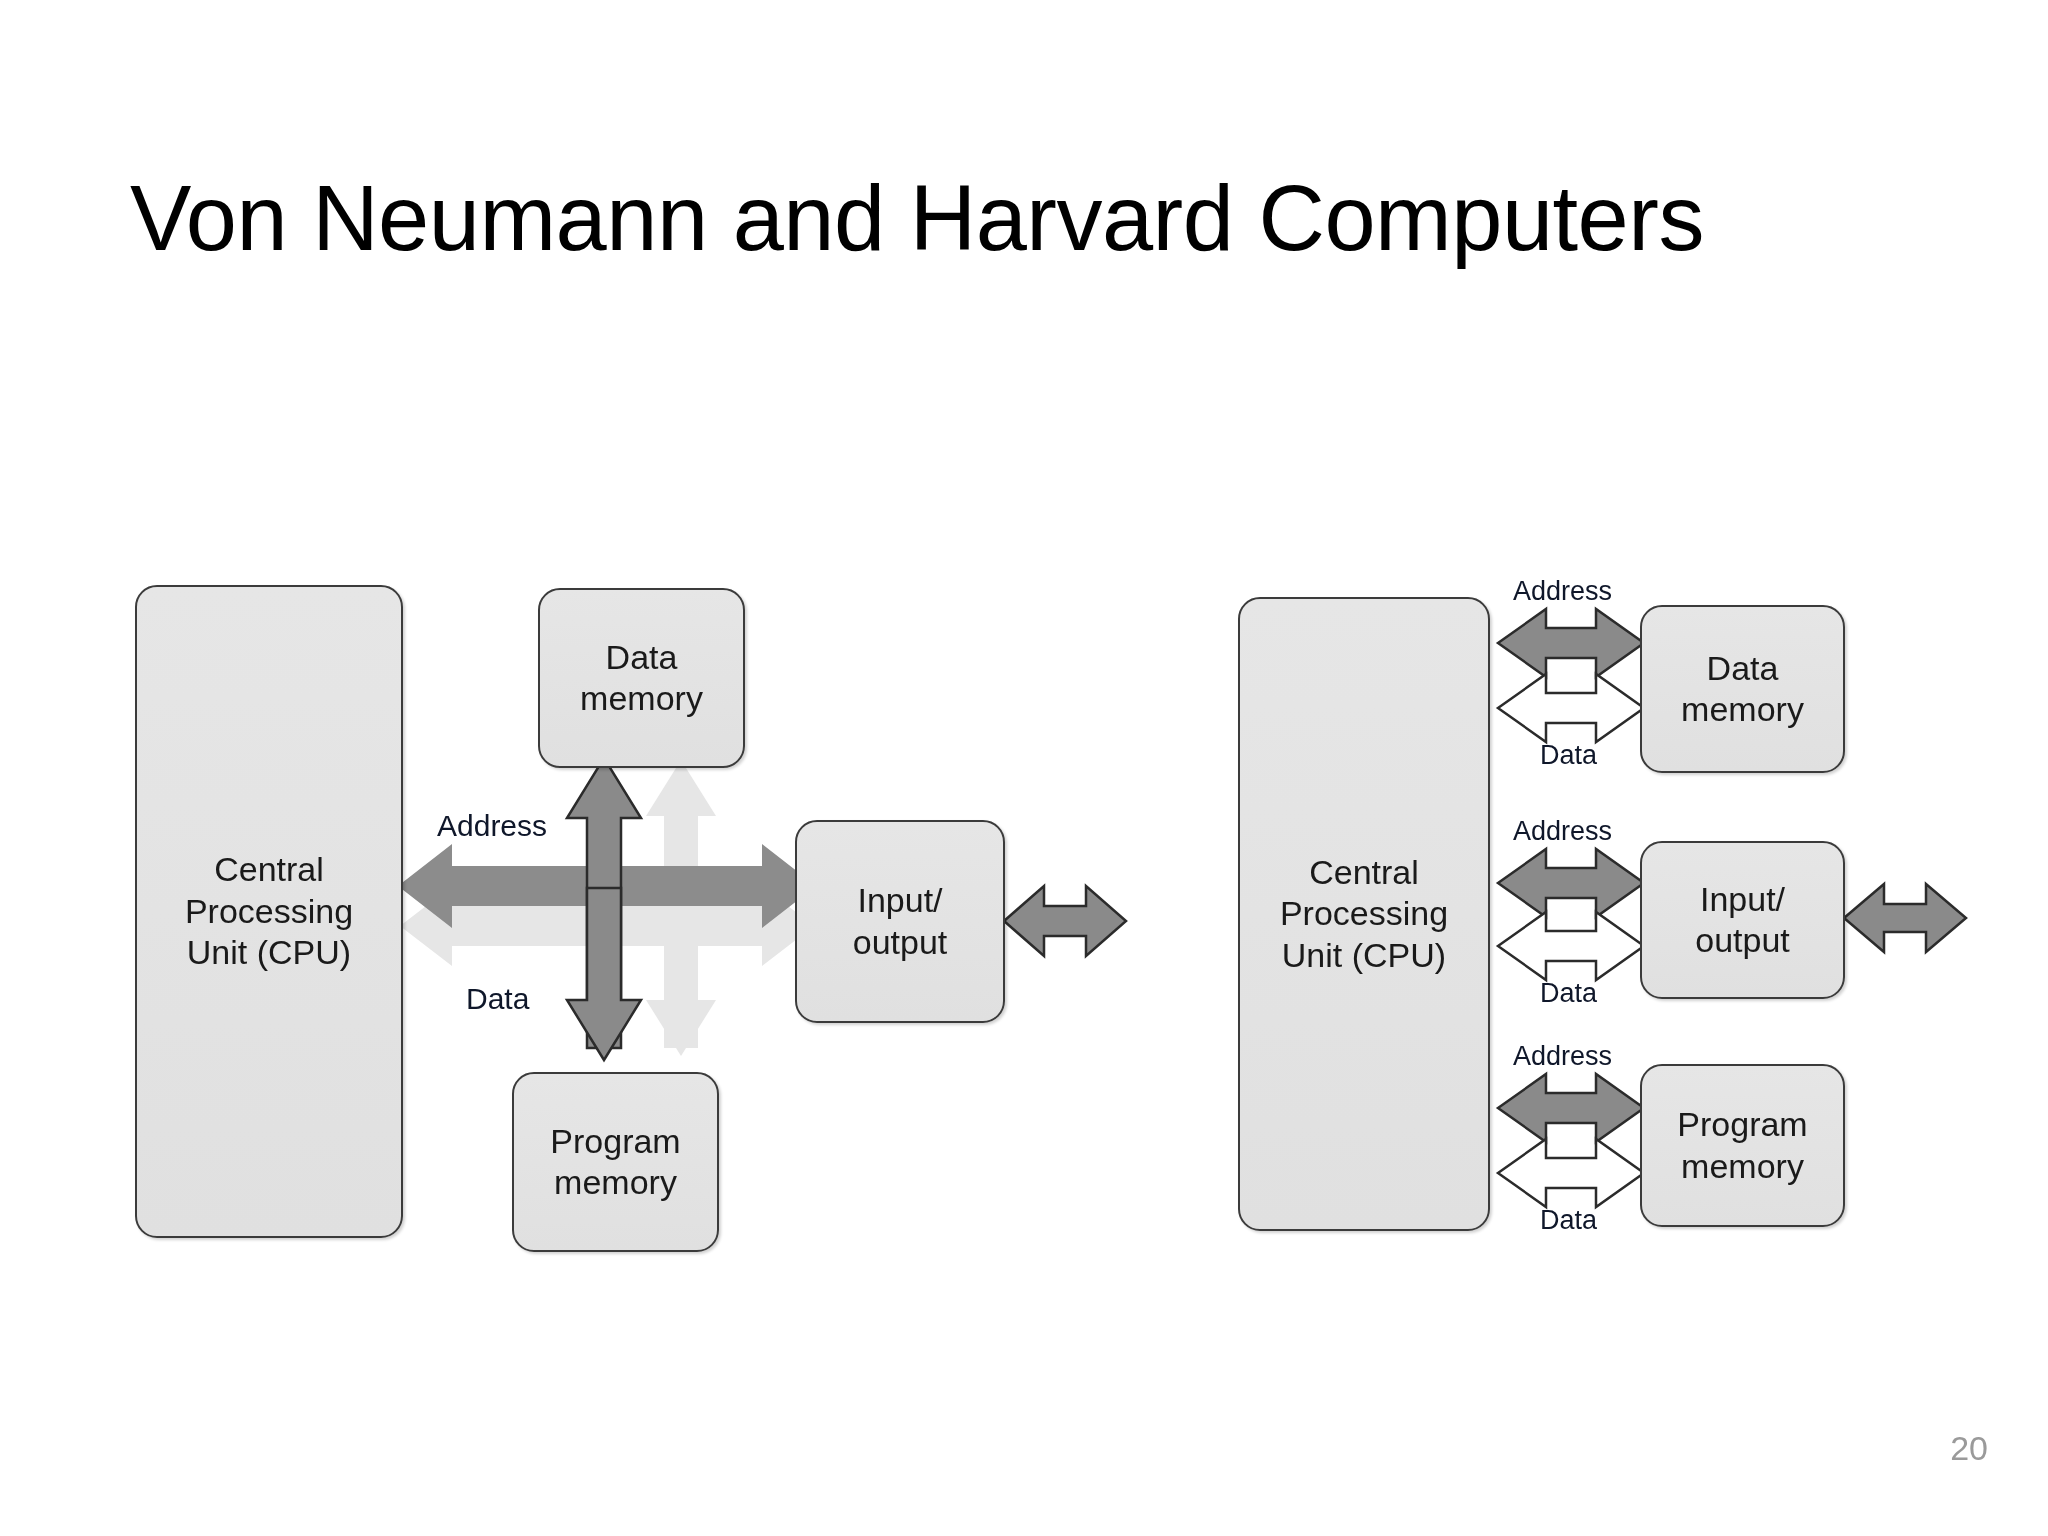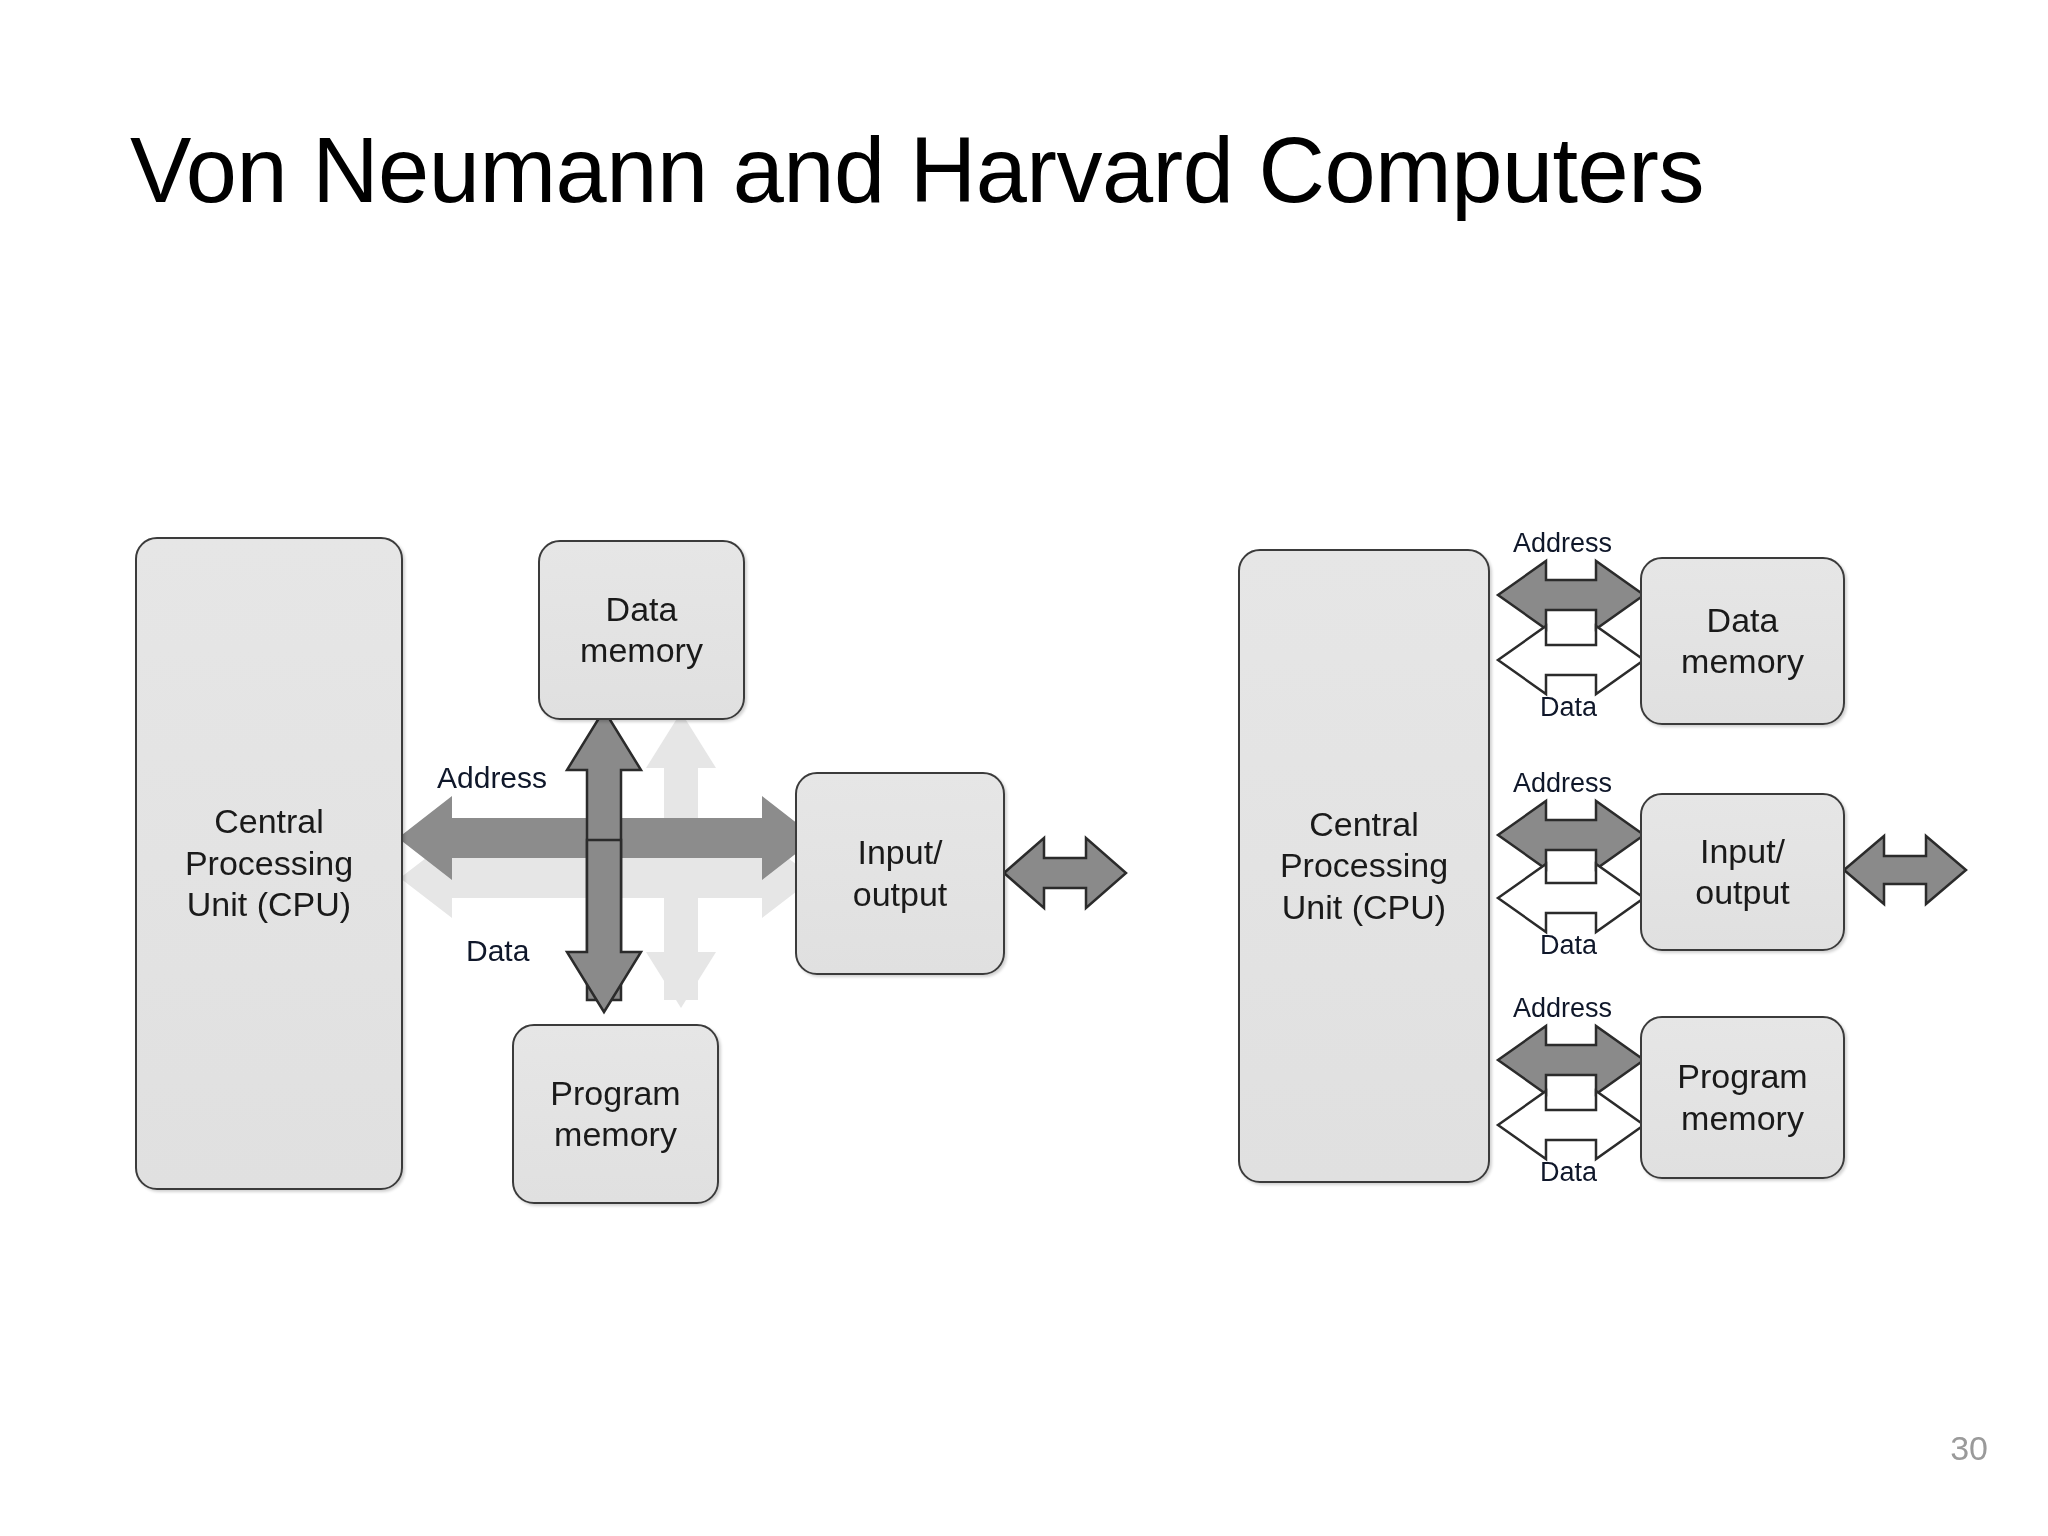--- a/index.html
+++ b/index.html
@@ -11,20 +11,21 @@
     width: 2048px;
     height: 1536px;
     position: relative;
     font-family: "Liberation Sans", sans-serif;
     overflow: hidden;
   }
   #slide {
     position: absolute;
     inset: 0;
     background: #ffffff;
+    margin-top: 48px;
   }
   
   #slide-title {
     position: absolute;
     left: 130px;
     top: 122px;
     width: 1800px;
     font-size: 92px;
     line-height: 1.05;
     color: #000000;
@@ -346,15 +347,15 @@
     <div class="dg-label small" style="left:1513px; top:528px;">Address</div>
     <div class="dg-label small" style="left:1540px; top:692px;">Data</div>
 
     <div class="dg-label small" style="left:1513px; top:768px;">Address</div>
     <div class="dg-label small" style="left:1540px; top:930px;">Data</div>
 
     <div class="dg-label small" style="left:1513px; top:993px;">Address</div>
     <div class="dg-label small" style="left:1540px; top:1157px;">Data</div>
   </div>
 
-  <div id="page-number">30</div>
+  <div id="page-number">20</div>
 
 </div>
 
 </body></html>

